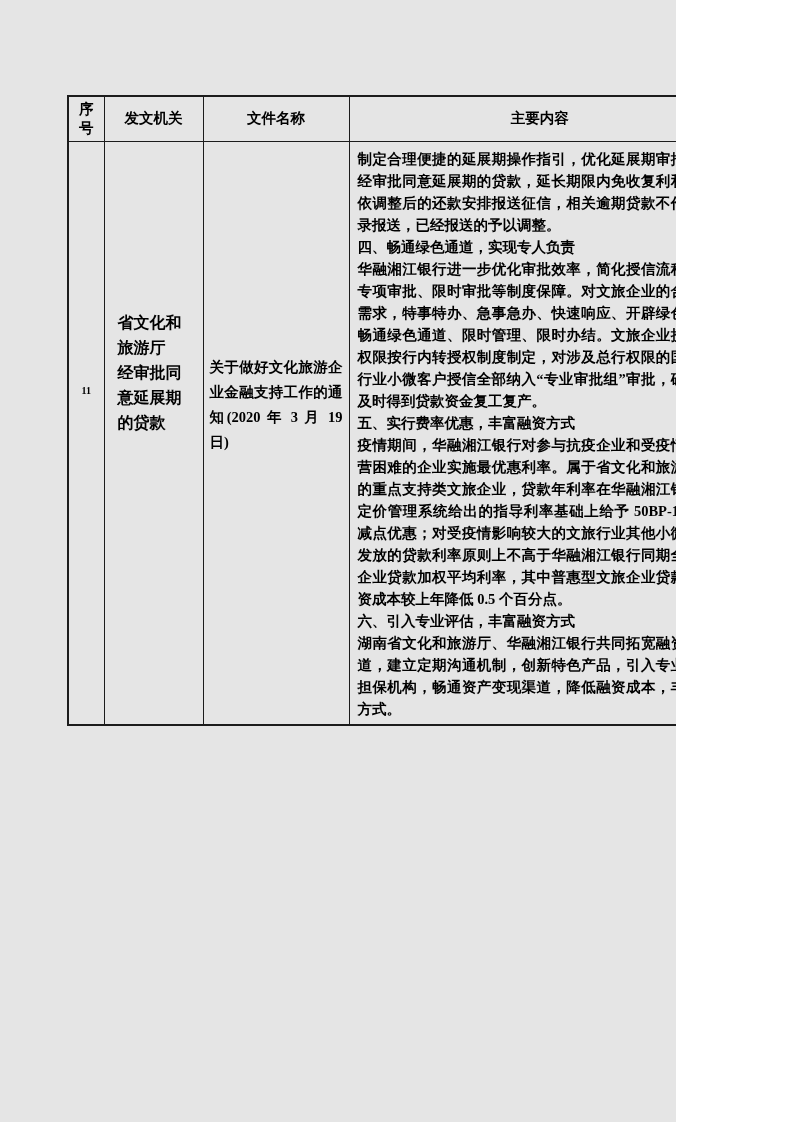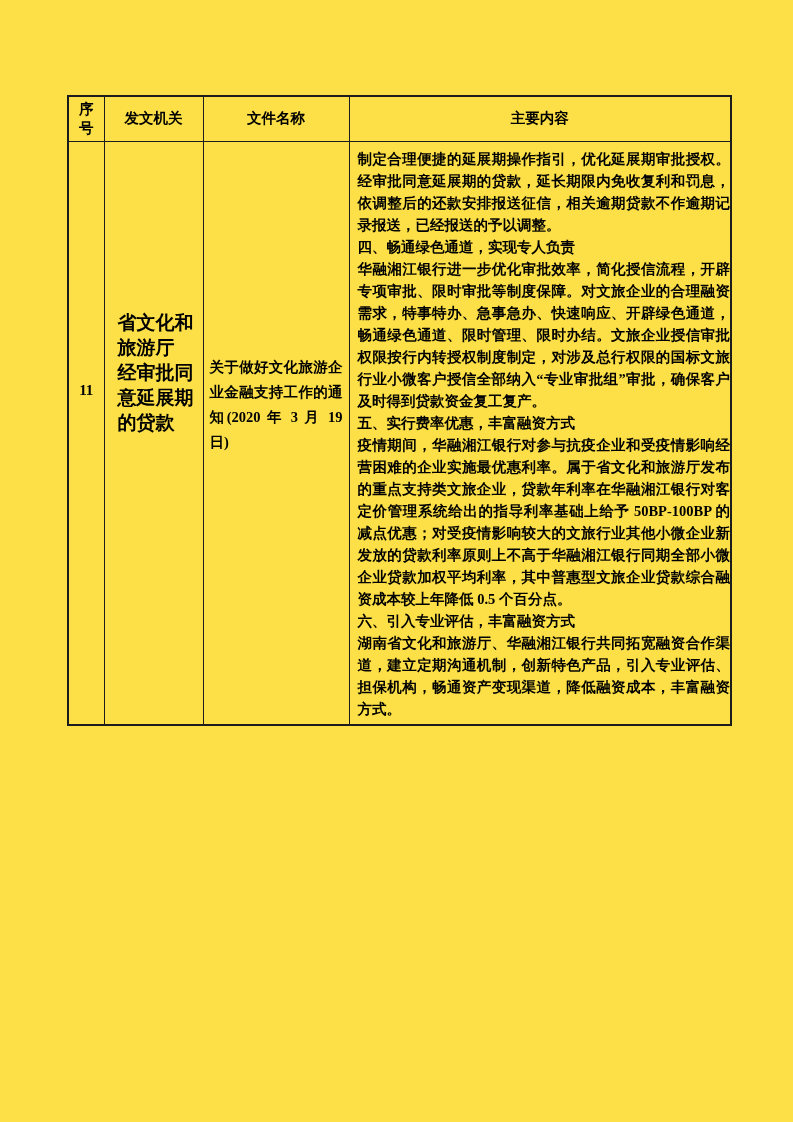--- a/index.html
+++ b/index.html
@@ -5,22 +5,22 @@
   * { margin: 0; padding: 0; box-sizing: border-box; }
   html, body { background: #ffffff; }
   body {
     width: 793px; height: 1122px;
     position: relative;
     font-family: "Liberation Serif", "DejaVu Serif", serif;
     color: #000000;
   }
   .page {
     position: relative;
-    width: 793px; height: 1122px;
-    background: #fde047;
+    width: 676px; height: 1122px;
+    background: #e5e5e5;
     overflow: hidden;
   }
   table.doc-table {
     position: absolute;
     left: 67px; top: 95px;
     width: 663px;
     border-collapse: collapse;
     table-layout: fixed;
     border: 2px solid #1c1c1c;
   }
@@ -34,26 +34,26 @@
     font-size: 14.5px;
     line-height: 19px;
     text-align: center;
     vertical-align: middle;
   }
   th.th-index { padding: 0 7px; }
   tr.body-row { height: 570px; }
   td.cell-index {
     text-align: center;
     vertical-align: middle;
-    font-size: 15px;
+    font-size: 10px;
     padding-bottom: 84px;
   }
   td.cell-agency {
     vertical-align: middle;
-    font-size: 19px;
+    font-size: 16px;
     line-height: 25px;
     padding: 0 8px 120px 13px;
   }
   td.cell-agency .agency-line { text-align: left; }
   td.cell-docname {
     vertical-align: middle;
     font-size: 14.5px;
     line-height: 25px;
     padding: 0 6px 56px 6px;
     text-align: justify;

